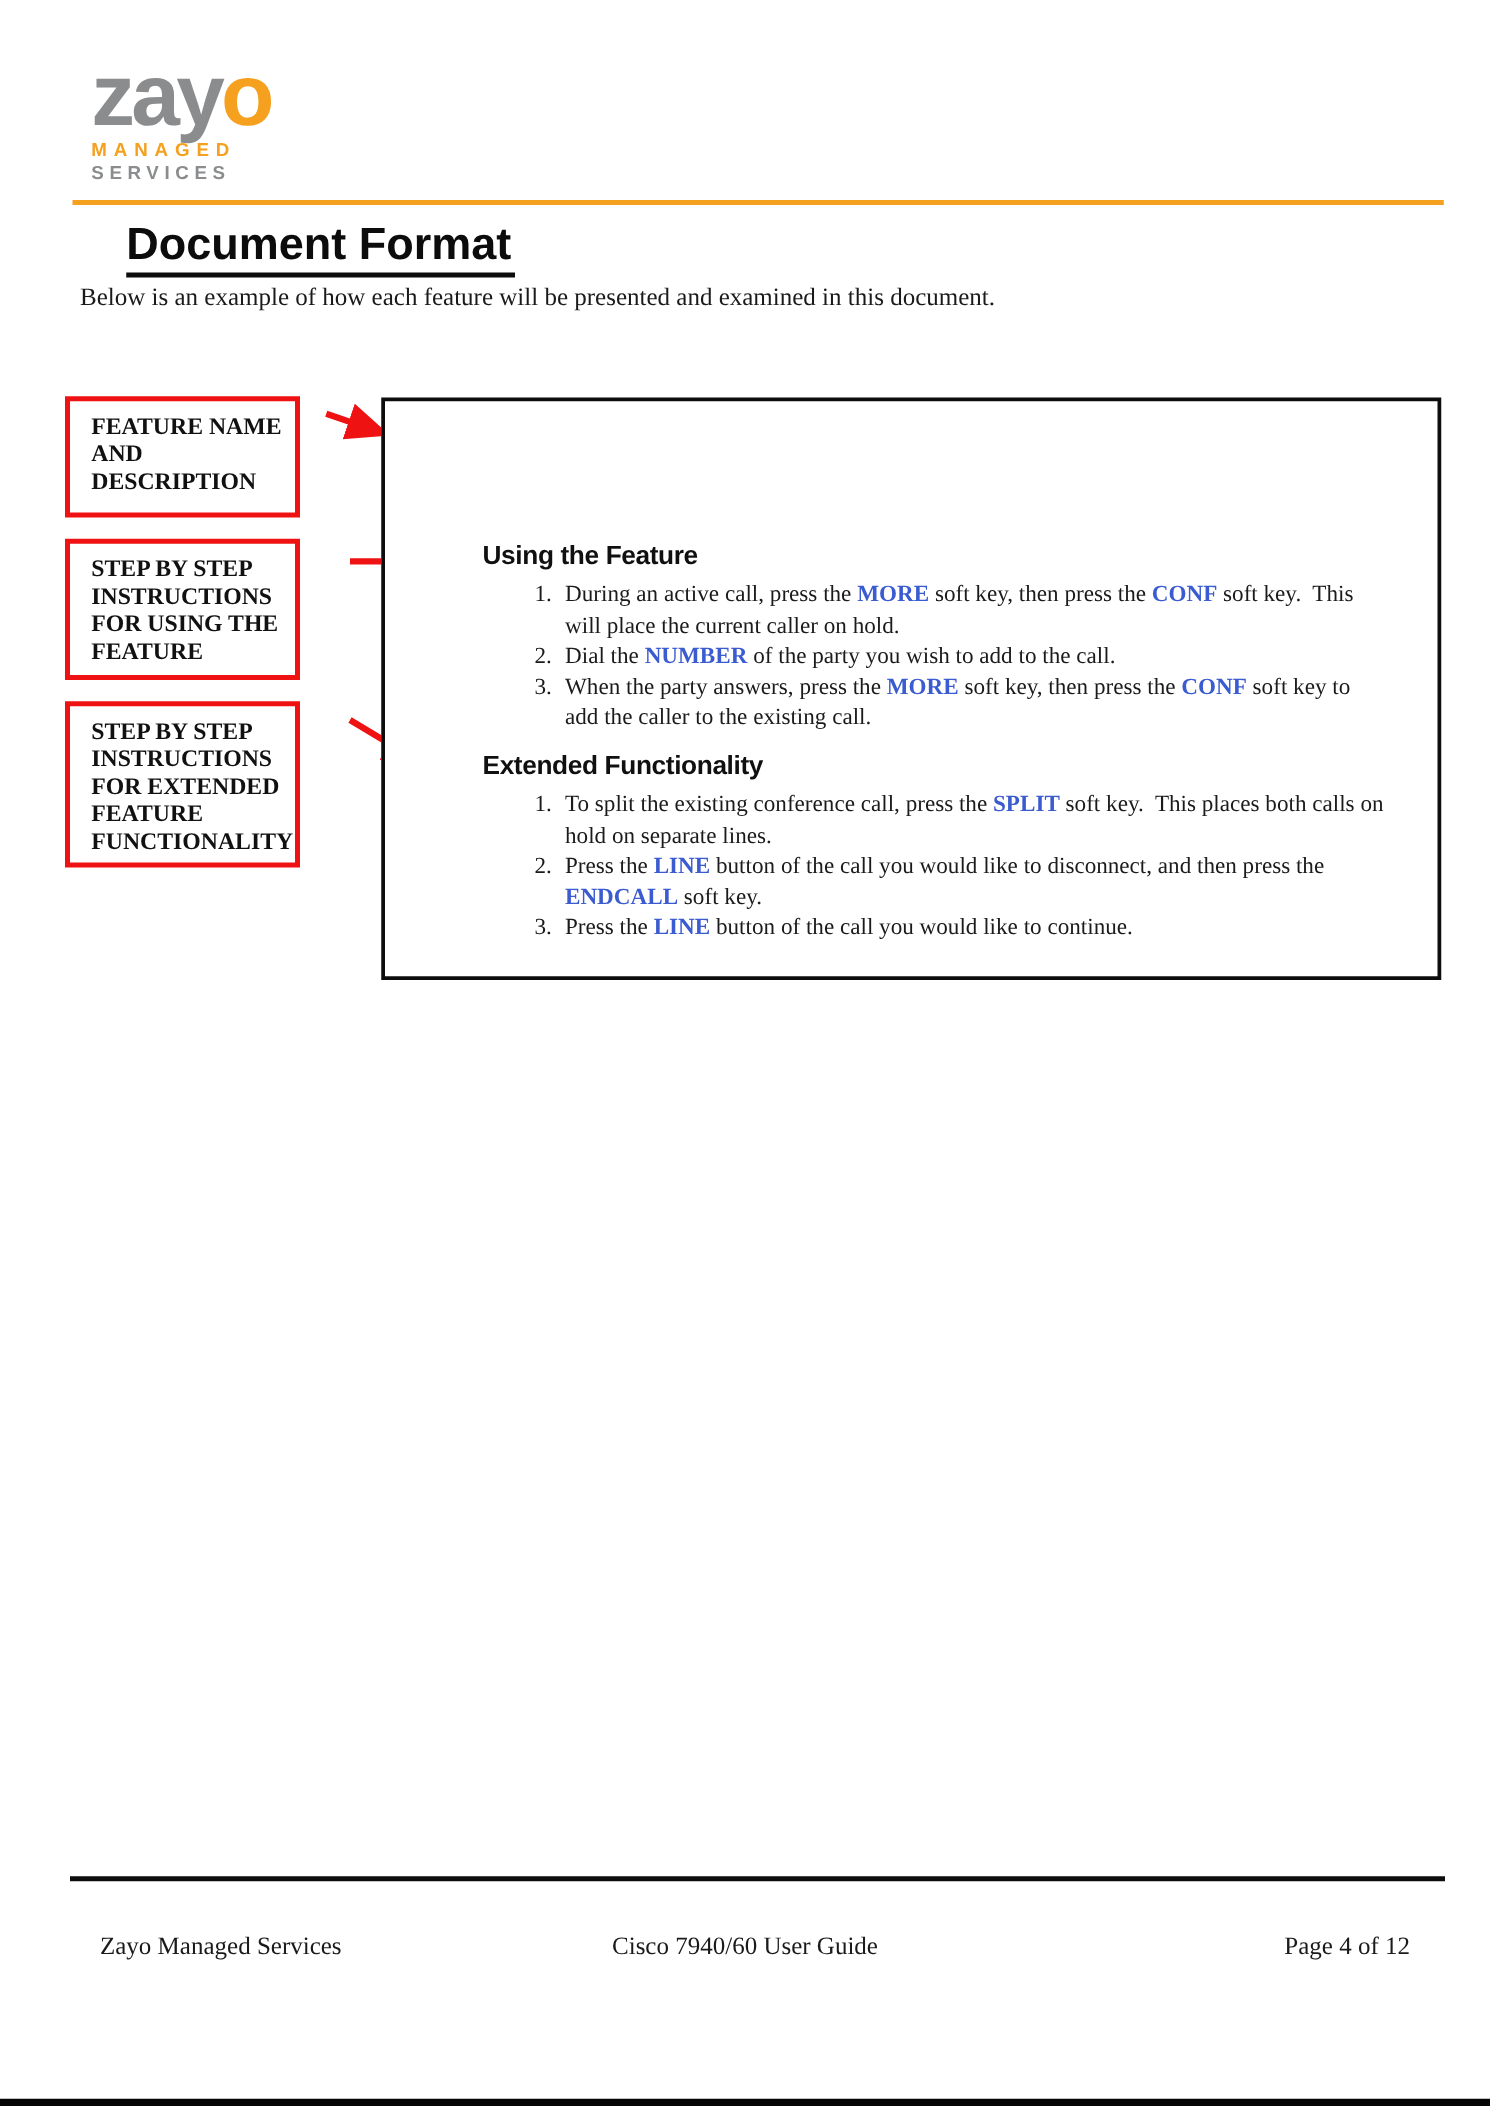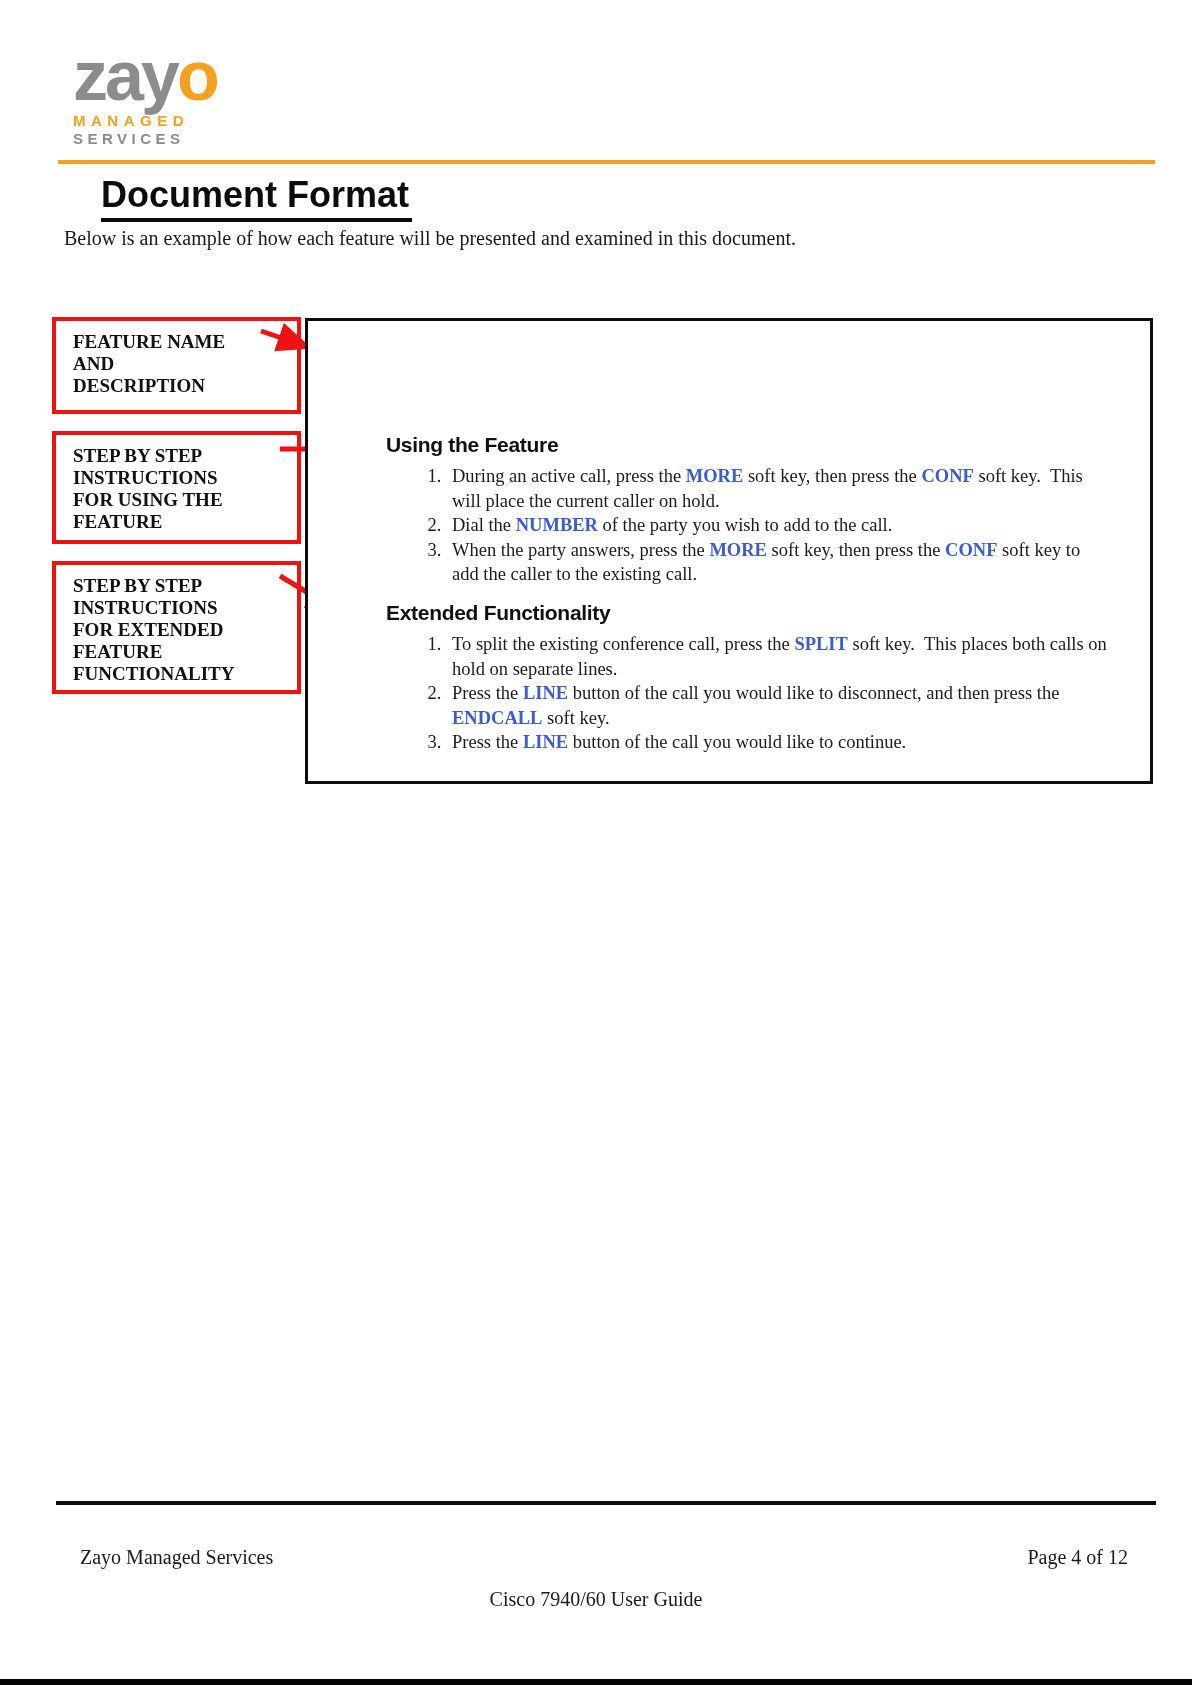--- a/index.html
+++ b/index.html
@@ -49,21 +49,21 @@
     border-bottom:4px solid #0c0c0c;
     padding:0 3px 2px 0;
     margin-left:37px;
   }
   .intro{
     position:absolute;left:64px;top:227px;
     font-size:20px;color:#1a1a1a;
   }
   
   .callout{
-    position:absolute;left:52px;width:249px;
+    position:absolute;left:52px;width:188px;
     border:4px solid var(--red);
     font-weight:bold;font-size:19px;line-height:22px;
     color:#111;
     padding:10px 6px 0 17px;
     white-space:pre-line;
     background:#fff;
   }
   .callout.c1{top:317px;height:97px;}
   .callout.c2{top:431px;height:113px;}
   .callout.c3{top:561px;height:133px;}
@@ -104,21 +104,21 @@
   
   .footer-rule{
     position:absolute;left:56px;top:1501px;width:1100px;height:3.5px;
     background:#0d0d0d;
   }
   .footer-row{
     position:absolute;left:64px;top:1546px;width:1064px;
     font-size:20px;color:#1a1a1a;
   }
   .footer-row .fl{position:absolute;left:16px;top:0;}
-  .footer-row .fc{position:absolute;left:50%;top:0;transform:translateX(-50%);margin-top:42px;}
+  .footer-row .fc{position:absolute;left:50%;top:0;transform:translateX(-50%);}
   .footer-row .fr{position:absolute;right:0;top:0;}
   .bottom-bar{
     position:absolute;left:0;top:1679px;width:1192px;height:6px;
     background:#050505;
   }
 </style>
 </head>
 <body>
 
 <div class="page">

